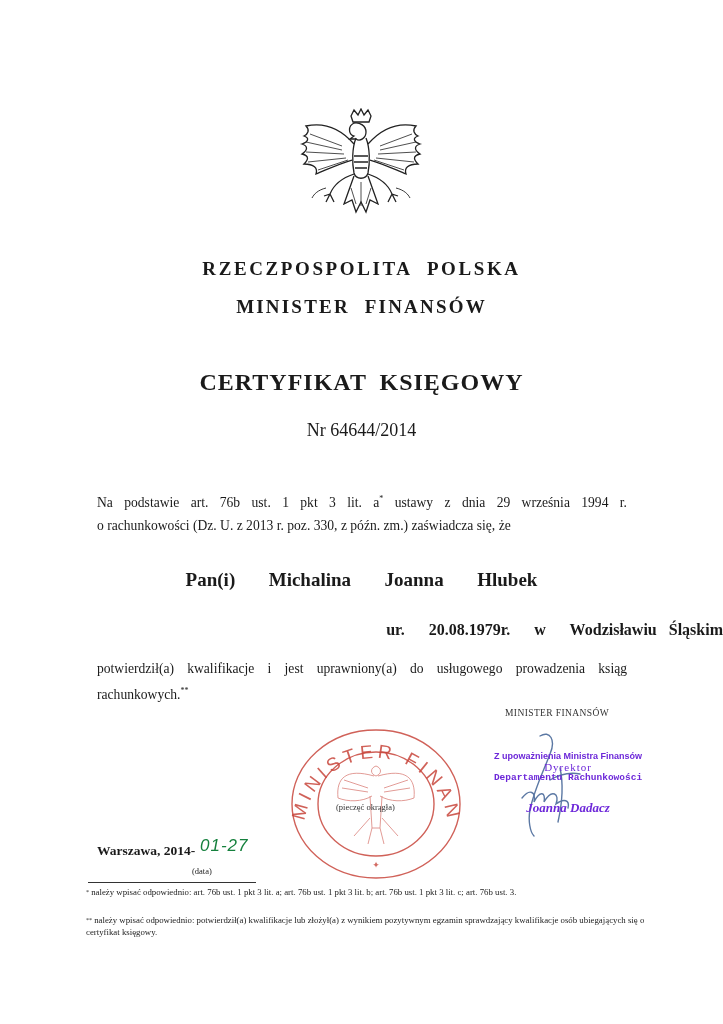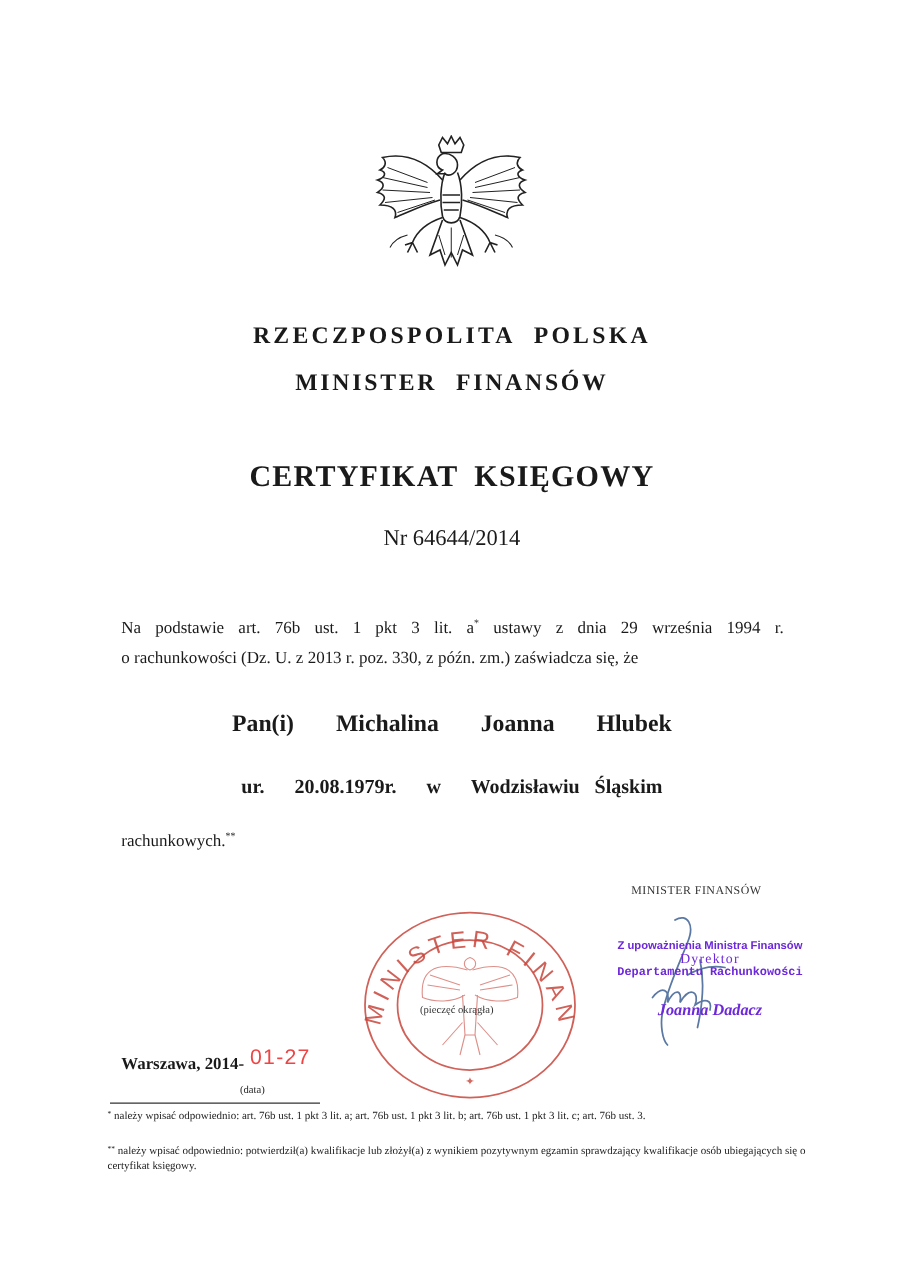--- a/index.html
+++ b/index.html
@@ -23,21 +23,21 @@
   .minfin-small { left:505px; top:708px; font-size:9.5px; letter-spacing:0.4px; color:#333; }
   .sign-block { left:478px; top:751px; width:180px; text-align:center; font-family:"Liberation Sans", sans-serif; color:#6d28d9; }
   .sign-block .auth { font-size:9px; font-weight:bold; }
   .sign-block .dir { font-size:11px; font-family:Liberation Serif, serif; letter-spacing:1px; line-height:10px; margin-top:1px; }
   .sign-block .dept { font-size:9.5px; font-weight:bold; font-family:"Liberation Mono", monospace; line-height:12px; }
   .sign-block .signer { font-size:13px; font-weight:bold; font-style:italic; margin-top:16px; font-family:"Liberation Serif", serif; }
   .signature { left:500px; top:728px; width:110px; height:110px; }
   .seal { left:276px; top:718px; width:200px; height:164px; }
   .seal-label { left:336px; top:802px; font-size:8.5px; color:#333; }
   .place-date { left:97px; top:843px; font-size:13.5px; font-weight:bold; }
-  .hand-date { left:200px; top:836px; font-size:17px; color:#ef4444; font-family:"Liberation Sans", sans-serif; letter-spacing:1px; }
+  .hand-date { left:200px; top:836px; font-size:17px; color:#15803d; font-family:"Liberation Sans", sans-serif; font-style:italic; letter-spacing:1px; }
   .data-label { left:192px; top:866px; font-size:8.5px; color:#222; }
   .rule { left:88px; top:882px; width:168px; height:0; border-top:1px solid #333; }
   .fn { left:86px; width:560px; font-size:8.8px; line-height:11.5px; color:#222; }
   .fn1 { top:887px; }
   .fn2 { top:915px; }
   .fn .mark { font-size:6px; vertical-align:top; }
 </style>
 </head>
 <body>
 
@@ -70,23 +70,24 @@
 <div class="abs center h-minister">MINISTER FINANSÓW</div>
 <div class="abs center h-cert">CERTYFIKAT KSIĘGOWY</div>
 <div class="abs center h-nr">Nr 64644/2014</div>
 
 <div class="abs para p1">
   <span class="l1"><span>Na podstawie art. 76b ust. 1 pkt 3 lit. a</span><sup>*</sup><span> ustawy z dnia 29 września 1994 r.</span></span>
   <span class="l2">o rachunkowości (Dz. U. z 2013 r. poz. 330, z późn. zm.) zaświadcza się, że</span>
 </div>
 
 <div class="abs center name" style="white-space:pre;">Pan(i)  Michalina  Joanna  Hlubek</div>
-<div class="abs center born" style="white-space:pre;">ur.  20.08.1979r.  w  Wodzisławiu Śląskim</div>
+<div class="abs center born" style="white-space:pre;text-align:right;">ur.  20.08.1979r.  w  Wodzisławiu Śląskim</div>
 
 <div class="abs para p2">
+  <span class="l1">potwierdził(a) kwalifikacje i jest uprawniony(a) do usługowego prowadzenia ksiąg</span>
   <span>rachunkowych.</span><sup>**</sup>
 </div>
 
 <svg class="abs seal" viewBox="0 0 200 164">
   <defs>
     <path id="sealArc" d="M28 112 A72 72 0 1 1 172 112"></path>
   </defs>
   <g fill="none" stroke="#c8463c" stroke-width="1.4" opacity="0.85">
     <ellipse cx="100" cy="86" rx="84" ry="74"></ellipse>
     <ellipse cx="100" cy="86" rx="58" ry="52"></ellipse>

